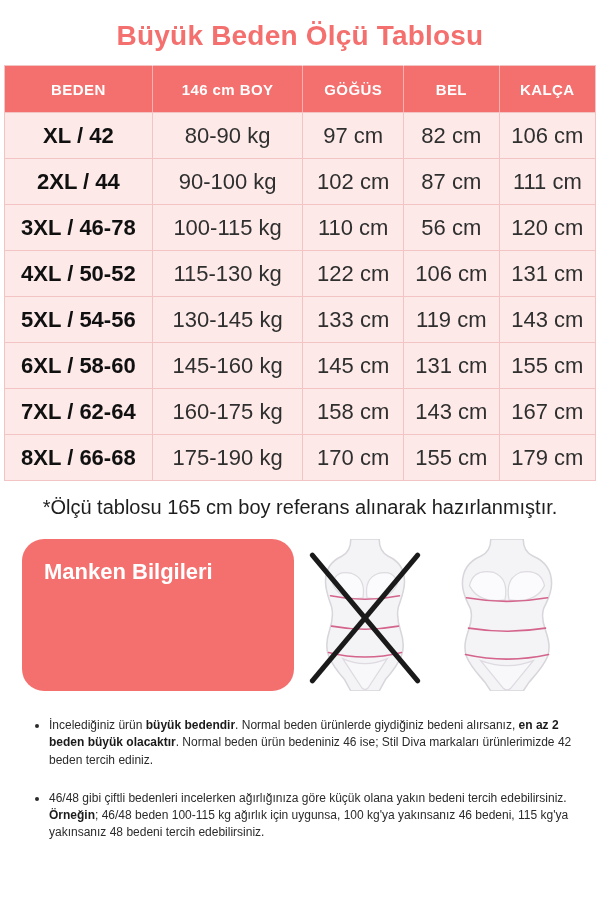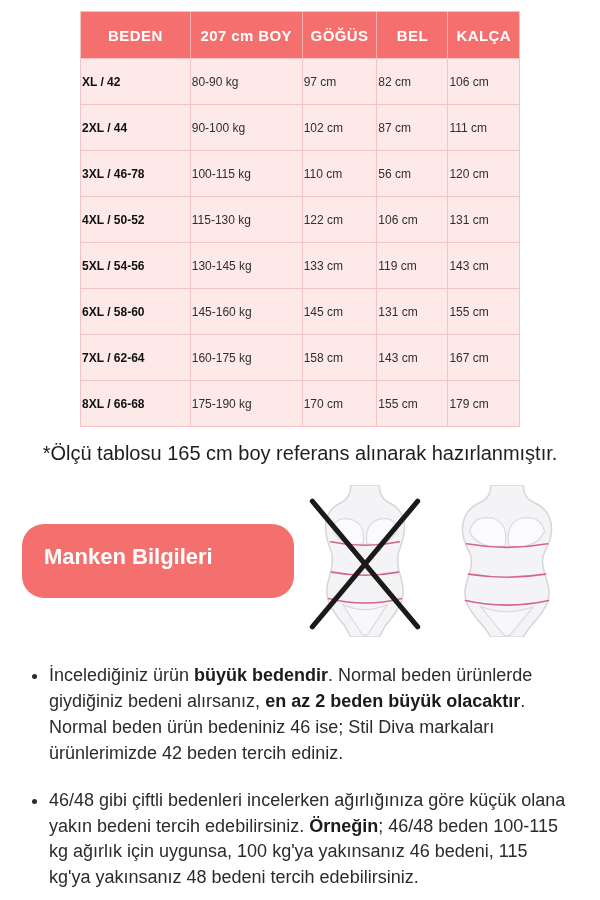--- a/index.html
+++ b/index.html
@@ -18,82 +18,83 @@
   }
   .page{width:600px;height:900px;overflow:hidden;}
 
   .page-title{
     margin:20px 10px 13px;text-align:center;
     font-size:28px;font-weight:800;letter-spacing:.2px;
     color:var(--accent);
   }
 
   table.size-table{
-    width:440px;margin:11px auto;border-collapse:collapse;table-layout:fixed;
+    width:592px;margin:11px auto;border-collapse:collapse;table-layout:fixed;
   }
   .size-table th{
     background:var(--accent);color:#ffffff;
     font-size:15px;font-weight:700;letter-spacing:.4px;
     height:47px;text-align:center;
     border:1px solid var(--grid);
     border-right:1px solid rgba(255,255,255,.45);
   }
   .size-table th:last-child{border-right:1px solid var(--grid);}
   .size-table td{
-    background:var(--row-bg);height:46px;text-align:left;
-    font-size:12px;color:#2f2f2f;border:1px solid var(--grid);
+    background:var(--row-bg);height:46px;text-align:center;
+    font-size:22px;color:#2f2f2f;border:1px solid var(--grid);
   }
   .size-table td.size-col{font-weight:700;color:#101010;}
 
   .footnote{
     text-align:center;font-size:20px;color:#1e1e1e;margin:15px 0 0;
   }
 
   .mid-section{
-    display:flex;align-items:center;margin:20px 22px 0;
+    display:flex;margin:20px 22px 0;
   }
   .model-card{
     width:272px;flex:0 0 272px;background:var(--accent);
     border-radius:22px;padding:20px 22px 18px;color:#ffffff;
   }
   .model-card h2{margin:0 0 10px;font-size:22px;font-weight:800;}
   .model-card p{margin:5px 0;font-size:17px;font-weight:400;}
   .model-card p strong{font-weight:700;}
 
   .figures{
     flex:1;display:flex;justify-content:center;align-items:center;gap:14px;
   }
   .figures svg{display:block;}
 
   ul.notes{
     margin:26px 28px 0 32px;padding-left:17px;
   }
   ul.notes li{
-    font-size:18px;line-height:1.44;margin-bottom:21px;color:#2b2b2b;
+    font-size:12px;line-height:1.44;margin-bottom:21px;color:#2b2b2b;
   }
   ul.notes li strong{font-weight:700;color:#1b1b1b;}
 </style>
 </head>
 <body>
 
 <div class="page">
 
+  <h1 class="page-title">Büyük Beden Ölçü Tablosu</h1>
 
   <table class="size-table">
     <colgroup>
       <col style="width:25%">
         <col style="width:25.5%">
         <col style="width:17%">
         <col style="width:16.2%">
         <col style="width:16.3%">
     </colgroup>
     <thead>
       <tr>
           <th>BEDEN</th>
-          <th>207 cm BOY</th>
+          <th>146 cm BOY</th>
           <th>GÖĞÜS</th>
           <th>BEL</th>
           <th>KALÇA</th>
         </tr>
     </thead>
     <tbody>
         <tr>
           <td class="size-col">XL / 42</td>
           <td>80-90 kg</td>
           <td>97 cm</td>

